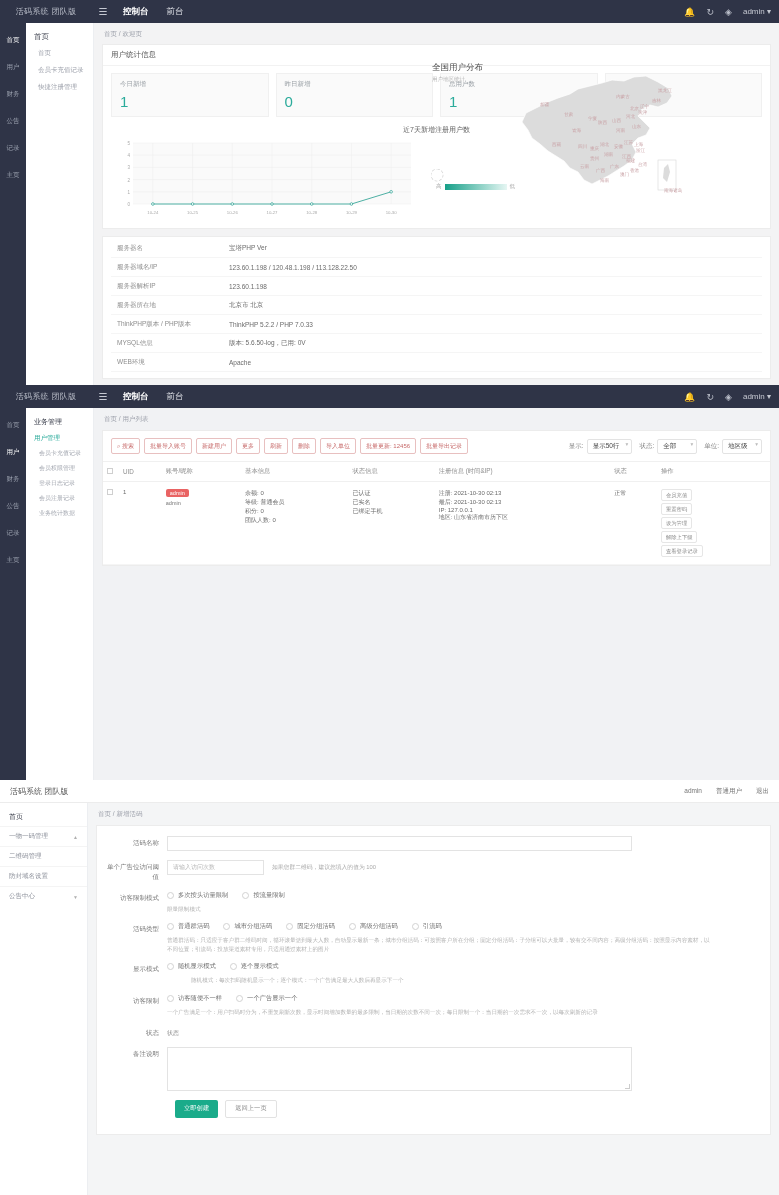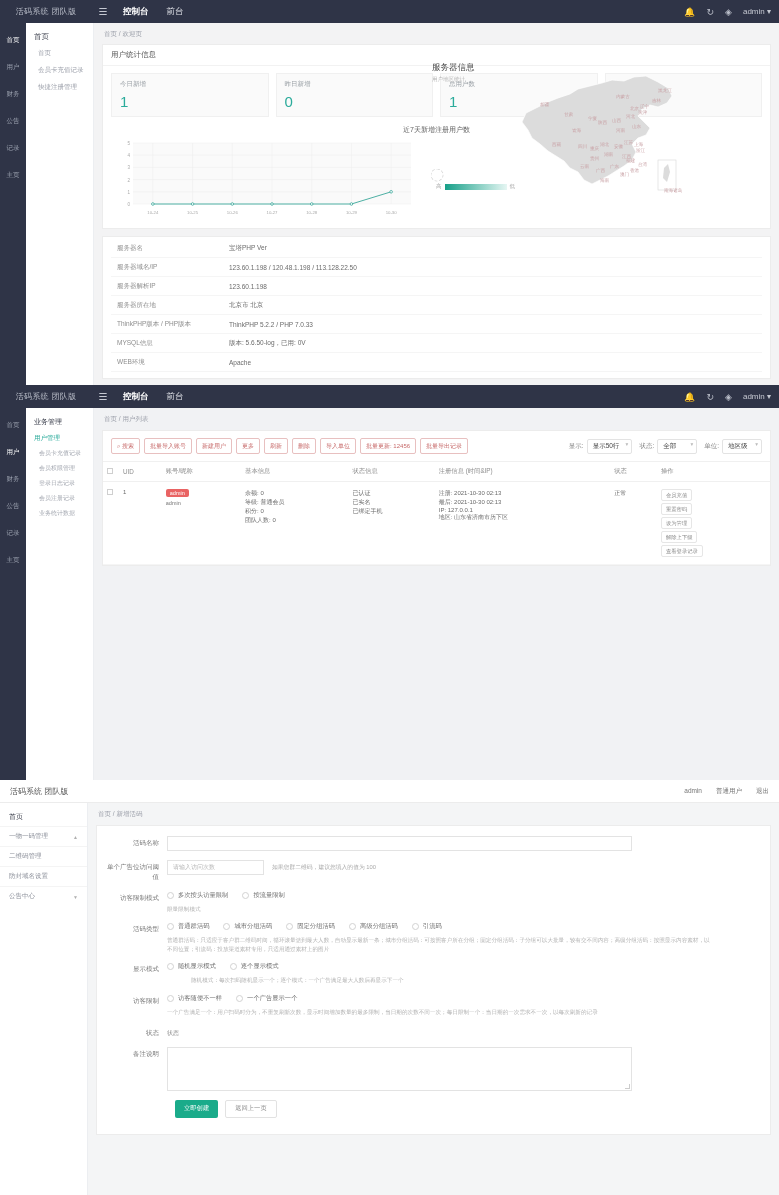--- a/index.html
+++ b/index.html
@@ -288,21 +288,21 @@
                   <td class="v">Apache</td>
                 </tr>
               </tbody>
           </table>
         </div>
       </div>
     </div>
   </div>
 
   <div class="maparea">
-    <div class="map-title">服务器信息</div>
+    <div class="map-title">全国用户分布</div>
     <div class="map-sub">用户地区统计</div>
     <div class="chinamap">
       <svg width="168" height="126" viewBox="0 0 168 126">
         <path d="M16 58 L10 50 L14 41 L24 36 L36 30 L46 26 L58 22 L66 17 L78 14 L90 11 L100 8 L112 9 L122 5 L134 4 L146 10 L156 16 L160 24 L155 31 L146 35 L138 33 L130 37 L126 44 L132 50 L138 56 L134 63 L126 66 L120 72 L124 80 L120 88 L112 94 L104 99 L96 104 L88 108 L80 112 L72 108 L66 100 L58 96 L52 89 L44 84 L36 79 L28 72 L20 66 Z" fill="#dcdcdc" stroke="#ffffff" stroke-width="0.7"></path>
         <rect x="146" y="88" width="18" height="30" fill="none" stroke="#d8d8d8" stroke-width="0.6"></rect>
         <path d="M152 96 L156 92 L158 100 L155 110 L151 106 Z" fill="#dcdcdc"></path>
       </svg>
       <div id="provLabels">
           <div class="prov" style="left: 146px; top: 16px;">黑龙江</div>
           <div class="prov" style="left: 140px; top: 26px;">吉林</div>

